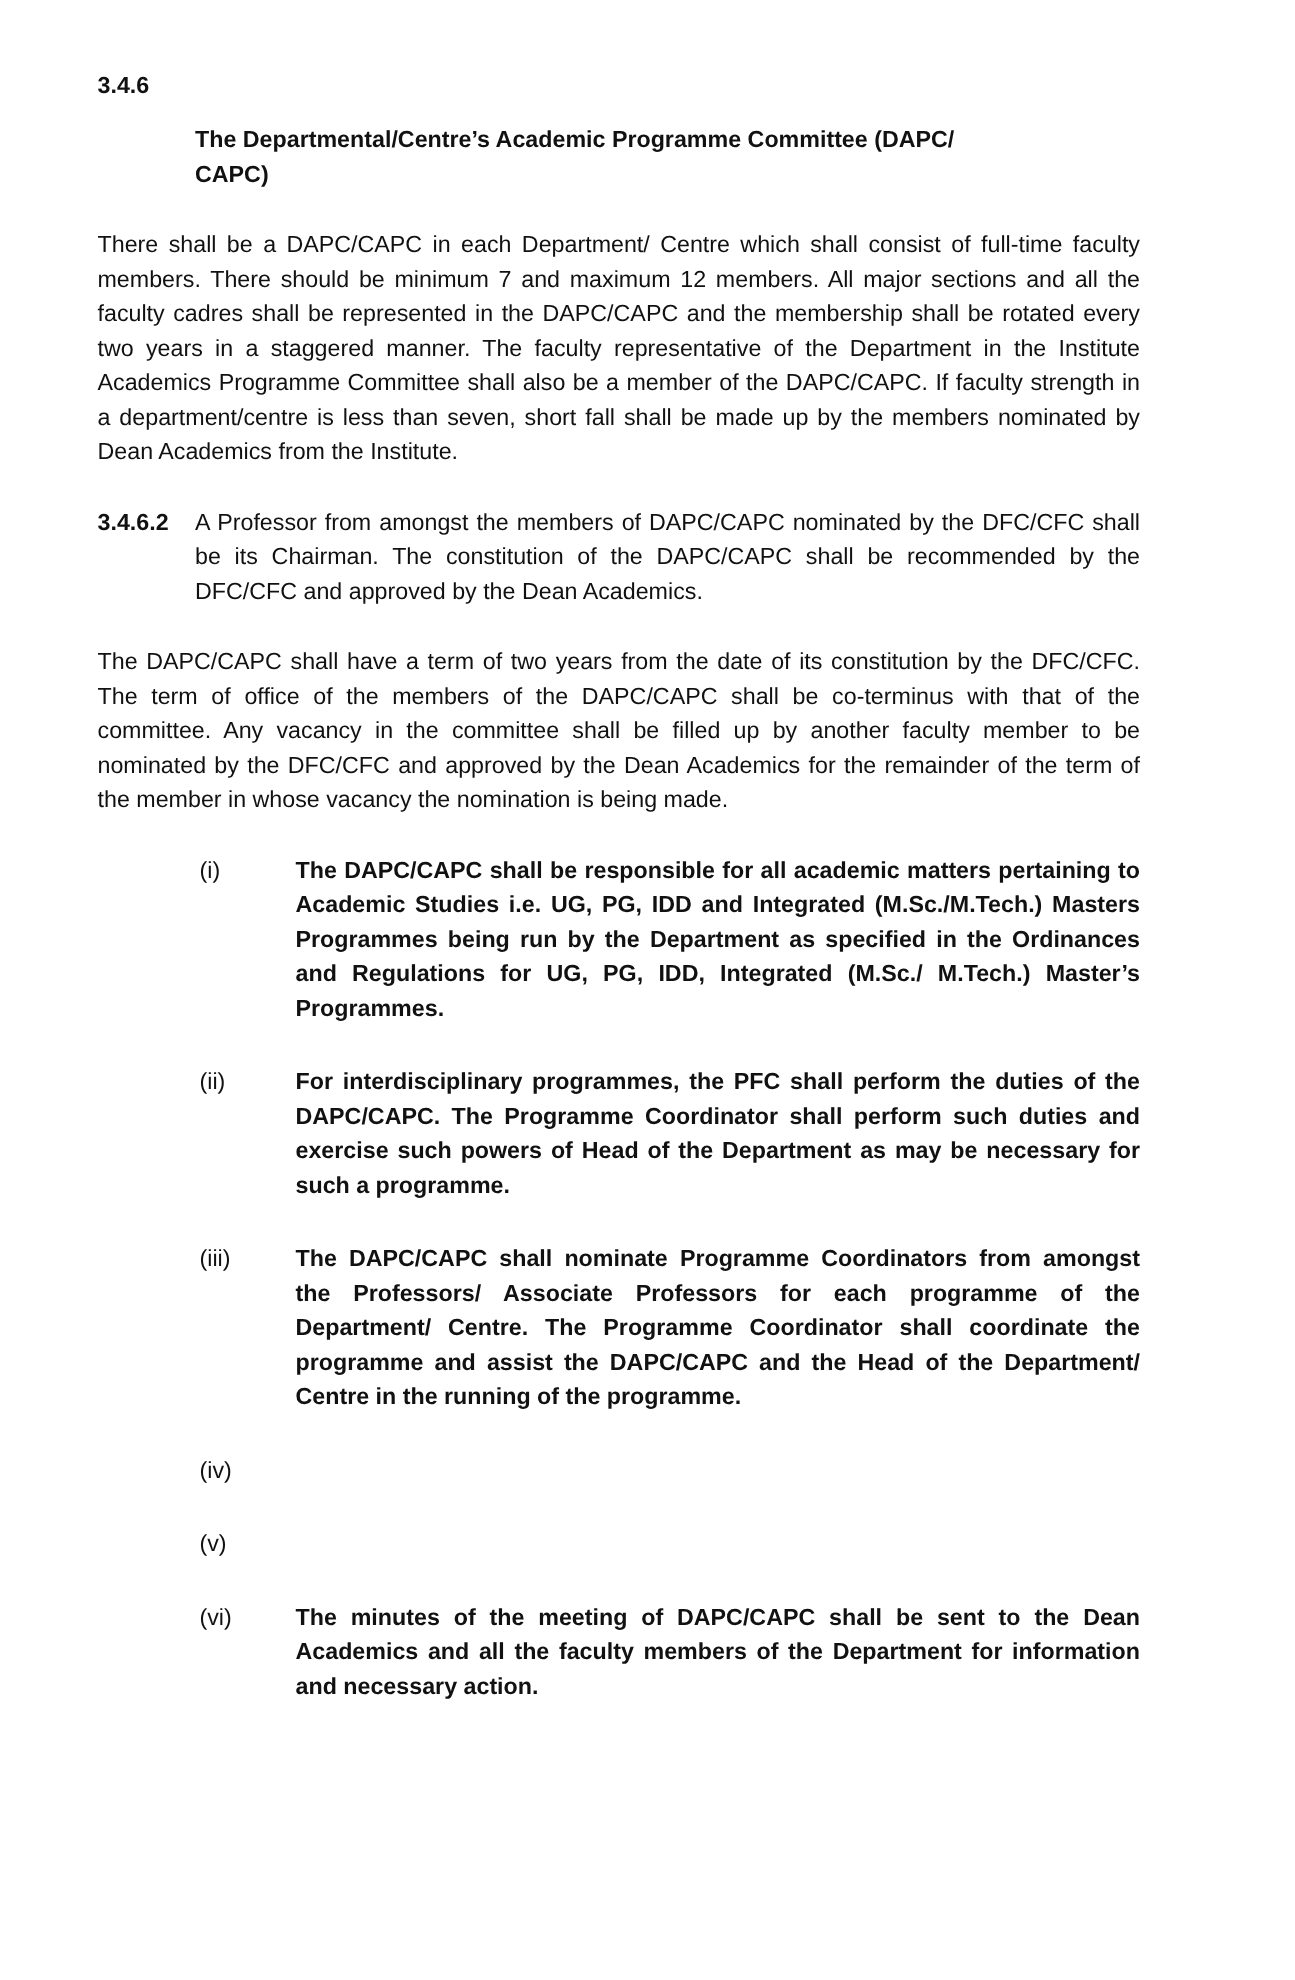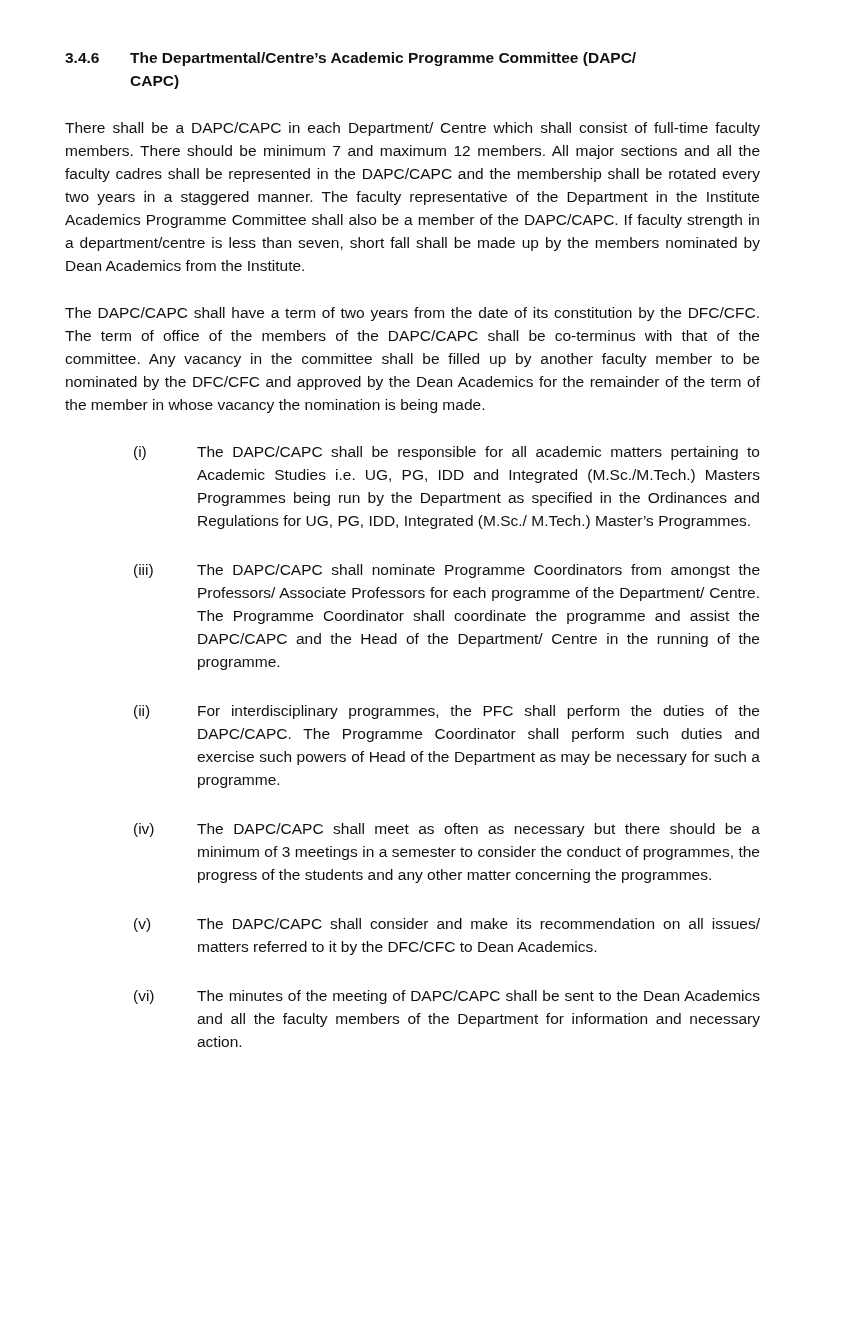--- a/index.html
+++ b/index.html
@@ -28,85 +28,89 @@
     flex: 0 0 65px;
     font-weight: 700;
   }
   .sec-body {
     flex: 1;
     text-align: justify;
   }
   .sec.head .sec-body {
     font-weight: 700;
     text-align: left;
+    margin-top: 36px;
   }
   .sec.head .sec-body.constrain {
     max-width: 545px;
   }
   .duties {
     margin: 0;
   }
   .duty {
     display: flex;
     margin-bottom: 26px;
   }
   .duty-label {
     flex: 0 0 64px;
     margin-left: 68px;
   }
   .duty-text {
     flex: 1;
     text-align: justify;
+    font-weight: bold;
   }
 </style>
 </head>
 <body>
 
 <div class="page">
 
   <div class="sec head">
     <span class="sec-num">3.4.6</span>
     <div class="sec-body constrain">The Departmental/Centre’s Academic Programme Committee (DAPC/ CAPC)</div>
   </div>
 
   <div class="sec">
     <div class="sec-body">There shall be a DAPC/CAPC in each Department/ Centre which shall consist of full-time faculty members. There should be minimum 7 and maximum 12 members. All major sections and all the faculty cadres shall be represented in the DAPC/CAPC and the membership shall be rotated every two years in a staggered manner. The faculty representative of the Department in the Institute Academics Programme Committee shall also be a member of the DAPC/CAPC. If faculty strength in a department/centre is less than seven, short fall shall be made up by the members nominated by Dean Academics from the Institute.</div>
   </div>
 
+  <div class="sec">
+    <span class="sec-num">3.4.6.2</span>
+    <div class="sec-body">A Professor from amongst the members of DAPC/CAPC nominated by the DFC/CFC shall be its Chairman. The constitution of the DAPC/CAPC shall be recommended by the DFC/CFC and approved by the Dean Academics.</div>
+  </div>
 
   <div class="sec">
     <div class="sec-body">The DAPC/CAPC shall have a term of two years from the date of its constitution by the DFC/CFC. The term of office of the members of the DAPC/CAPC shall be co-terminus with that of the committee. Any vacancy in the committee shall be filled up by another faculty member to be nominated by the DFC/CFC and approved by the Dean Academics for the remainder of the term of the member in whose vacancy the nomination is being made.</div>
   </div>
 
 
   <div class="duties">
 
     <div class="duty">
       <span class="duty-label">(i)</span>
       <div class="duty-text">The DAPC/CAPC shall be responsible for all academic matters pertaining to Academic Studies i.e. UG, PG, IDD and Integrated (M.Sc./M.Tech.) Masters Programmes being run by the Department as specified in the Ordinances and Regulations for UG, PG, IDD, Integrated (M.Sc./ M.Tech.) Master’s Programmes.</div>
     </div>
 
     <div class="duty">
+      <span class="duty-label">(ii)</span>
+      <div class="duty-text">For interdisciplinary programmes, the PFC shall perform the duties of the DAPC/CAPC. The Programme Coordinator shall perform such duties and exercise such powers of Head of the Department as may be necessary for such a programme.</div>
+    </div>
+
+    <div class="duty">
       <span class="duty-label">(iii)</span>
       <div class="duty-text">The DAPC/CAPC shall nominate Programme Coordinators from amongst the Professors/ Associate Professors for each programme of the Department/ Centre. The Programme Coordinator shall coordinate the programme and assist the DAPC/CAPC and the Head of the Department/ Centre in the running of the programme.</div>
     </div>
 
     <div class="duty">
-      <span class="duty-label">(ii)</span>
-      <div class="duty-text">For interdisciplinary programmes, the PFC shall perform the duties of the DAPC/CAPC. The Programme Coordinator shall perform such duties and exercise such powers of Head of the Department as may be necessary for such a programme.</div>
-    </div>
-
-    <div class="duty">
       <span class="duty-label">(iv)</span>
-      <div class="duty-text">The DAPC/CAPC shall meet as often as necessary but there should be a minimum of 3 meetings in a semester to consider the conduct of programmes, the progress of the students and any other matter concerning the programmes.</div>
     </div>
 
     <div class="duty">
       <span class="duty-label">(v)</span>
-      <div class="duty-text">The DAPC/CAPC shall consider and make its recommendation on all issues/ matters referred to it by the DFC/CFC to Dean Academics.</div>
     </div>
 
     <div class="duty">
       <span class="duty-label">(vi)</span>
       <div class="duty-text">The minutes of the meeting of DAPC/CAPC shall be sent to the Dean Academics and all the faculty members of the Department for information and necessary action.</div>
     </div>
 
   </div>
 
 </div>

